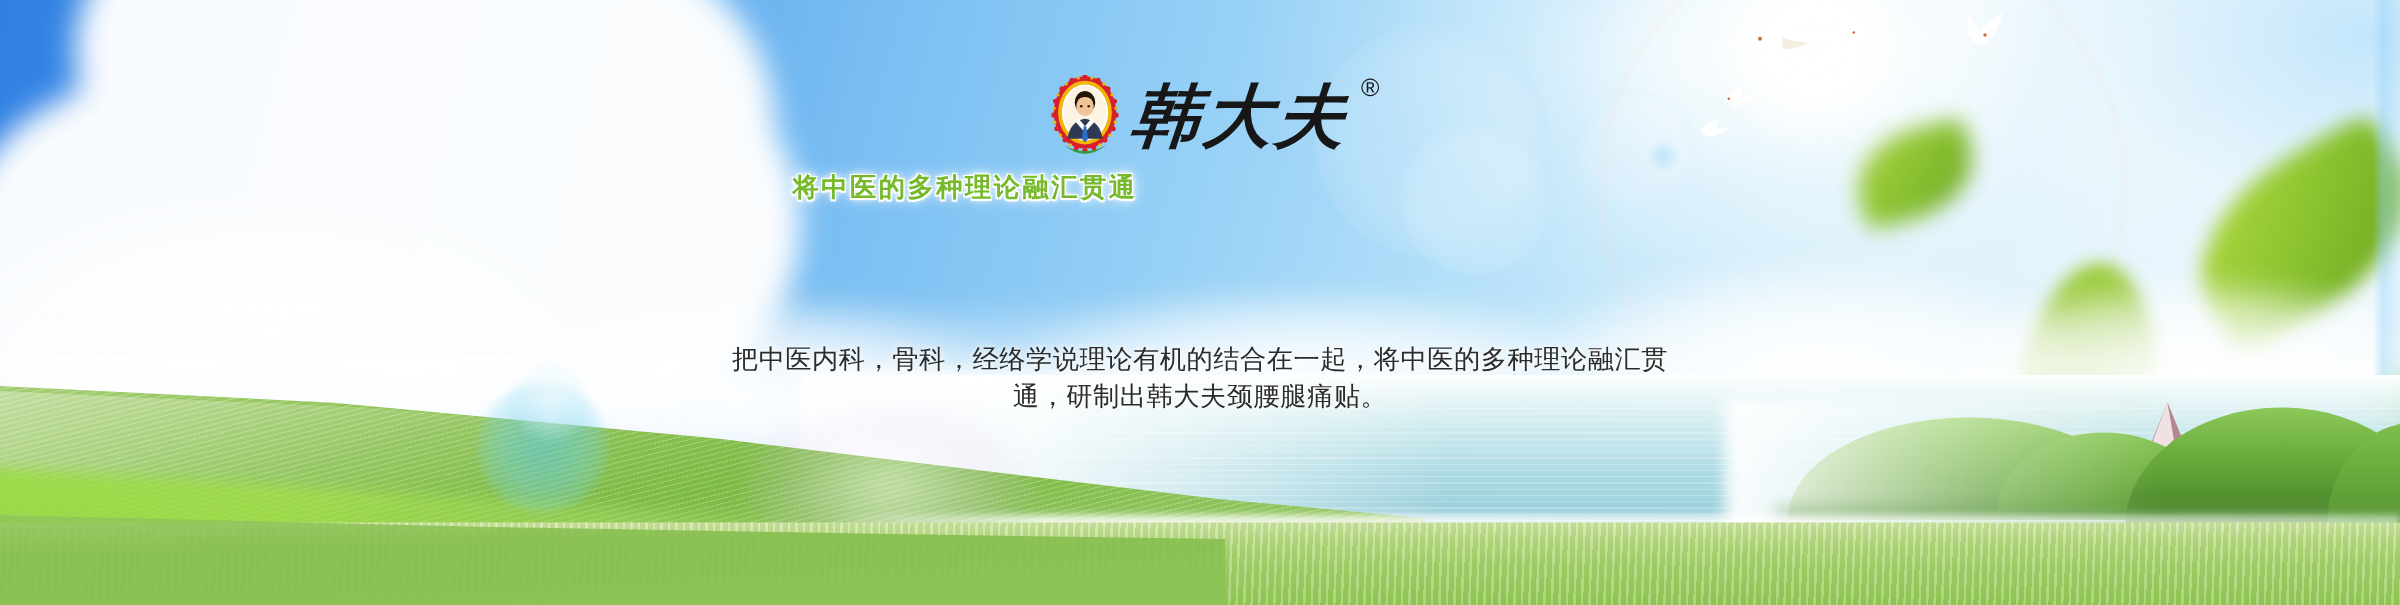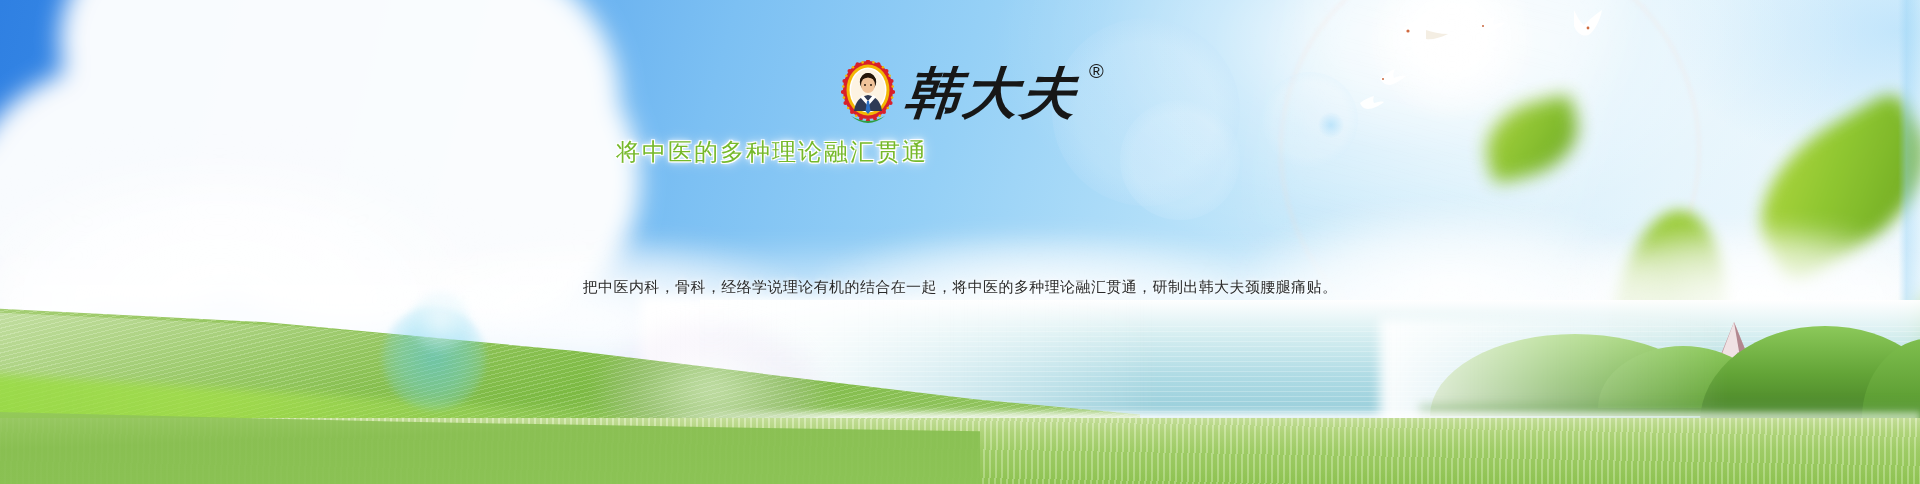--- a/index.html
+++ b/index.html
@@ -303,36 +303,36 @@
     font-family:"Liberation Sans",sans-serif;
     font-size:20px; font-weight:normal; color:#171717;
     transform:skewX(5deg);
     font-style:normal;
   }
 
   .headline {
     position:absolute; left:0; top:136px; width:1544px;
     text-align:center;
     font-family:"DejaVu Sans","Liberation Sans",sans-serif;
-    font-size:24px; font-weight:normal; letter-spacing:2px;
+    font-size:21px; font-weight:bold; letter-spacing:2px;
     color:#76b92b;
     text-shadow:
       0 0 2px #ffffff, 0 0 4px #ffffff, 0 0 7px #ffffff,
       1px 1px 0 #ffffff, -1px -1px 0 #ffffff,
       1px -1px 0 #ffffff, -1px 1px 0 #ffffff,
       0 0 14px rgba(255,255,255,0.95);
   }
 
   .desc {
     position:absolute; left:50%; top:272px;
     transform:translateX(-50%);
     width:770px;
     text-align:center;
     font-family:"DejaVu Sans","Liberation Sans",sans-serif;
-    font-size:15px; line-height:30px; color:#2b2b2b;
+    font-size:21px; line-height:30px; color:#2b2b2b;
     letter-spacing:0.4px;
     text-shadow:0 0 4px rgba(255,255,255,0.9), 0 0 9px rgba(255,255,255,0.75);
   }
 </style>
 </head>
 <body>
 
 <div id="banner">
 
   <div class="sky-light-right"></div>

